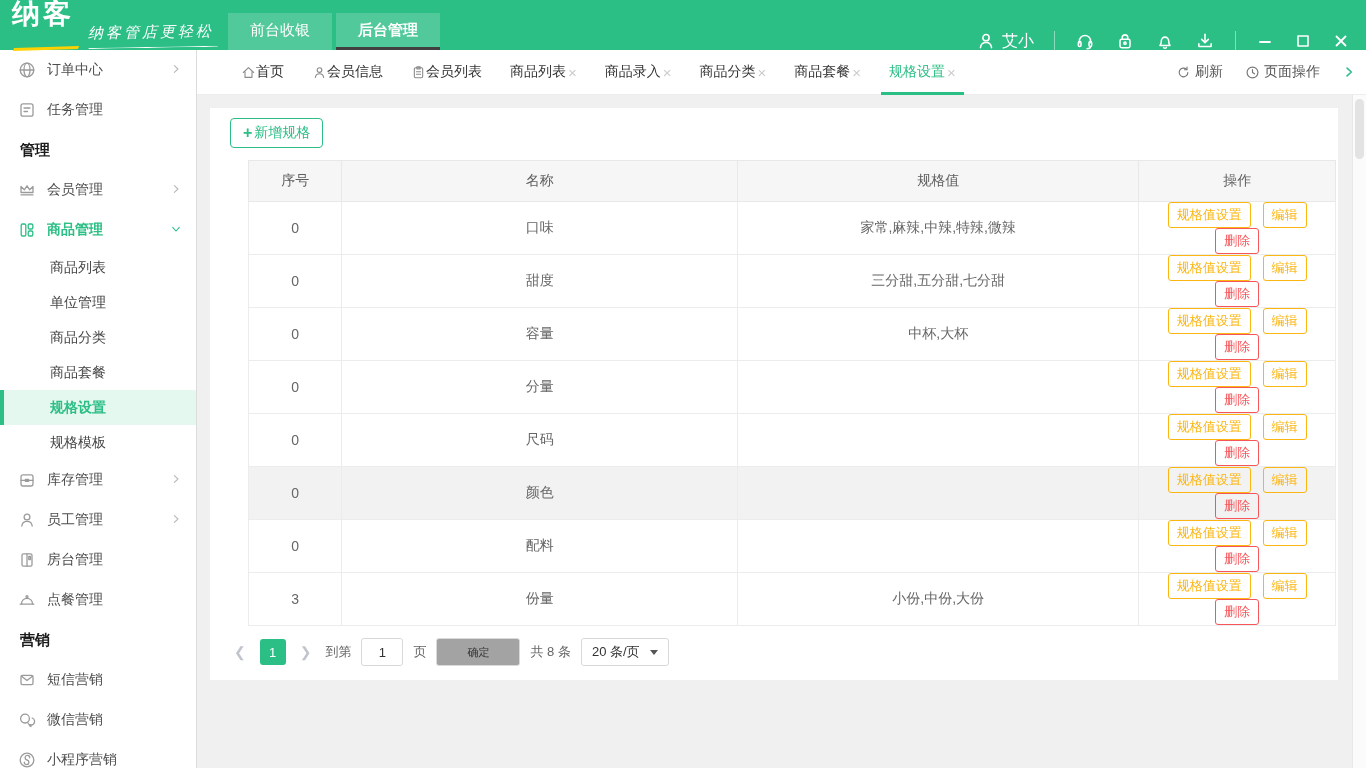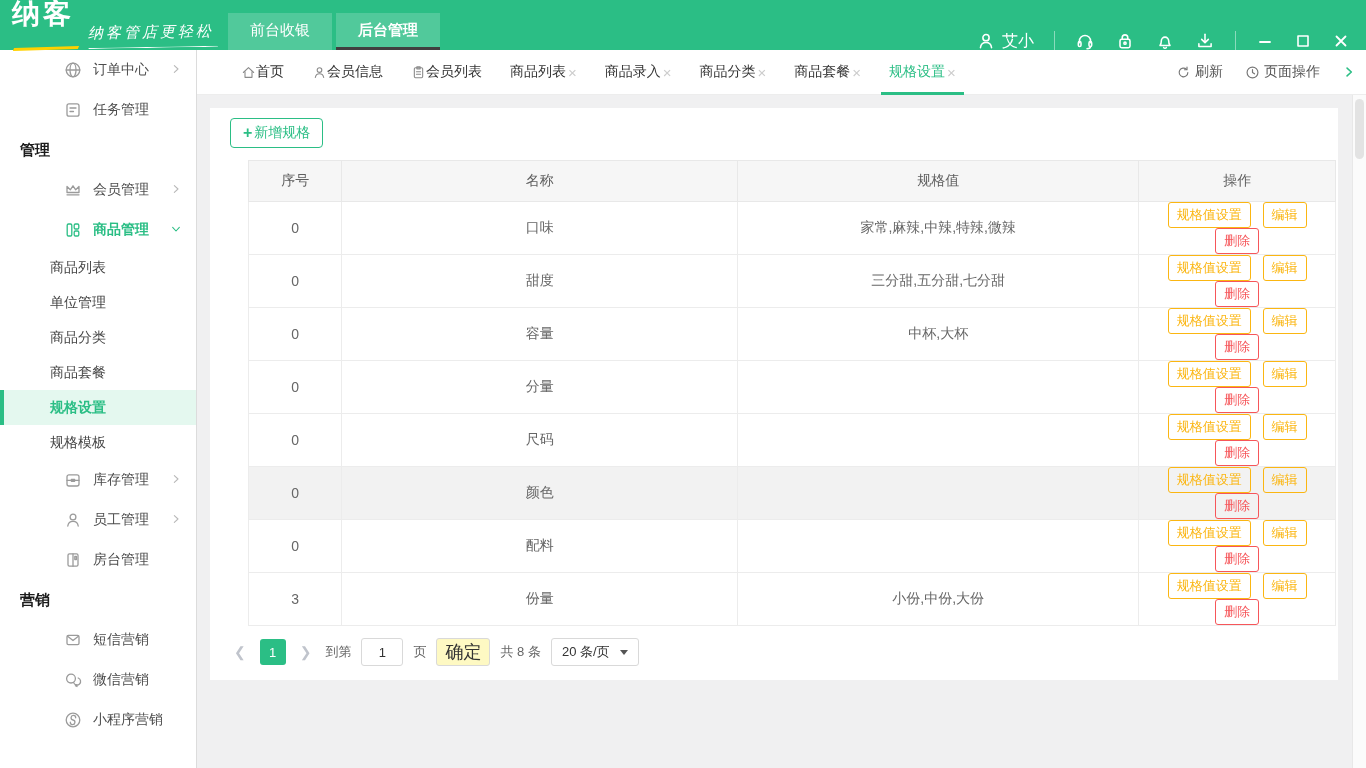--- a/index.html
+++ b/index.html
@@ -25,21 +25,21 @@
   .header-right { margin-left:auto; display:flex; align-items:center; gap:20px; padding-right:16px;margin-top:32px; }
   .h-user { display:flex; align-items:center; gap:6px; font-size:16px; }
   .h-divider { width:1px; height:20px; background:rgba(255,255,255,0.45); }
   .h-icon { display:flex; cursor:pointer; }
   .h-icon svg { stroke:#fff; fill:none; stroke-width:1.4; stroke-linecap:round; stroke-linejoin:round; }
 
   
   .sidebar { position:absolute; top:50px; left:0; width:197px; bottom:0; background:#fff;
     border-right:1px solid #dcdcdc; overflow:hidden; }
   .side-item { height:40px; display:flex; align-items:center; padding-left:18px; gap:11px;
-    font-size:14px; color:#4d4d4d; cursor:pointer; position:relative;margin-left:46px; }
+    font-size:14px; color:#4d4d4d; cursor:pointer; position:relative; }
   .side-item svg { stroke:#9b9b9b; fill:none; stroke-width:1.3; stroke-linecap:round; stroke-linejoin:round; flex:none; }
   .side-item .chev { position:absolute; right:14px; }
   .side-item .chev svg { stroke:#b8b8b8; stroke-width:1.6; }
   .side-item.open { color:#2bbe85; font-weight:bold; }
   .side-item.open svg { stroke:#2bbe85; }
   .side-section { height:40px; display:flex; align-items:center; padding-left:20px;
     font-size:15px; font-weight:bold; color:#1c1c1c; }
   .side-sub { height:35px; display:flex; align-items:center; padding-left:46px;
     font-size:14px; color:#454545; cursor:pointer; border-left:4px solid transparent; }
   .side-sub.active { background:#e4f8ef; border-left:4px solid #2bbe85; color:#2bbe85; font-weight:bold; }
@@ -78,22 +78,22 @@
   .op-gold { border:1px solid #fbb612; color:#fbb612; }
   .op-red  { border:1px solid #f6565a; color:#f6565a; }
 
   
   .pager { display:flex; align-items:center; gap:10px; margin-top:12px; font-size:13px; color:#666; }
   .pg-arrow { font-size:14px; color:#c0c4cc; cursor:pointer; padding:0 4px; font-weight:bold; }
   .pg-page { width:26px; height:26px; background:#2bbe85; color:#fff; border-radius:3px;
     display:flex; align-items:center; justify-content:center; font-size:13px; cursor:pointer; }
   .pg-input { width:42px; height:28px; border:1px solid #d9d9d9; border-radius:3px; text-align:center;
     font-size:13px; color:#333; font-family:inherit; }
-  .pg-confirm { height:28px; padding:0 8px; background:#fef9c3; border:1px solid #d9d9d9; border-radius:3px;
-    font-size:18px; color:#333; cursor:pointer; font-family:inherit; }
+  .pg-confirm { height:28px; padding:0 30px; background:#a3a3a3; border:1px solid #d9d9d9; border-radius:3px;
+    font-size:11px; color:#333; cursor:pointer; font-family:inherit; }
   .pg-select { height:28px; border:1px solid #d9d9d9; border-radius:3px; display:flex; align-items:center;
     gap:10px; padding:0 10px; cursor:pointer; color:#333; }
   .caret { width:0; height:0; border-left:4px solid transparent; border-right:4px solid transparent;
     border-top:5px solid #555; }
 
   
   .scrollbar { position:absolute; top:95px; right:0; width:14px; bottom:0; background:#fbfbfb;
     border-left:1px solid #e8e8e8; }
   .scroll-thumb { position:absolute; top:4px; left:2px; right:2px; height:60px; background:#e3e3e3; border-radius:5px; }
 </style>
@@ -235,20 +235,28 @@
           <path d="M6.5 4 12 9 6.5 14"></path>
         </svg></span>
   </div>
   <div class="side-item">
     <svg width="18" height="18" viewBox="0 0 18 18">
         <rect x="4" y="2.8" width="10" height="12.4" rx="1.4"></rect>
         <path d="M9 2.8v12.4"></path>
         <rect x="10.8" y="5.5" width="1.6" height="3"></rect>
       </svg>
     <span>房台管理</span>
+  </div>
+  <div class="side-item">
+    <svg width="18" height="18" viewBox="0 0 18 18">
+        <path d="M3.5 12.8a5.5 5.5 0 0 1 11 0"></path>
+        <path d="M2.2 13.2h13.6"></path>
+        <circle cx="9" cy="5.7" r="1"></circle>
+      </svg>
+    <span>点餐管理</span>
   </div>
   <div class="side-section">营销</div>
   <div class="side-item">
     <svg width="18" height="18" viewBox="0 0 18 18">
         <rect x="3" y="4.3" width="12" height="9.4" rx="1.4"></rect>
         <path d="M3.6 5.3 9 9.6 14.4 5.3"></path>
       </svg>
     <span>短信营销</span>
   </div>
   <div class="side-item">

